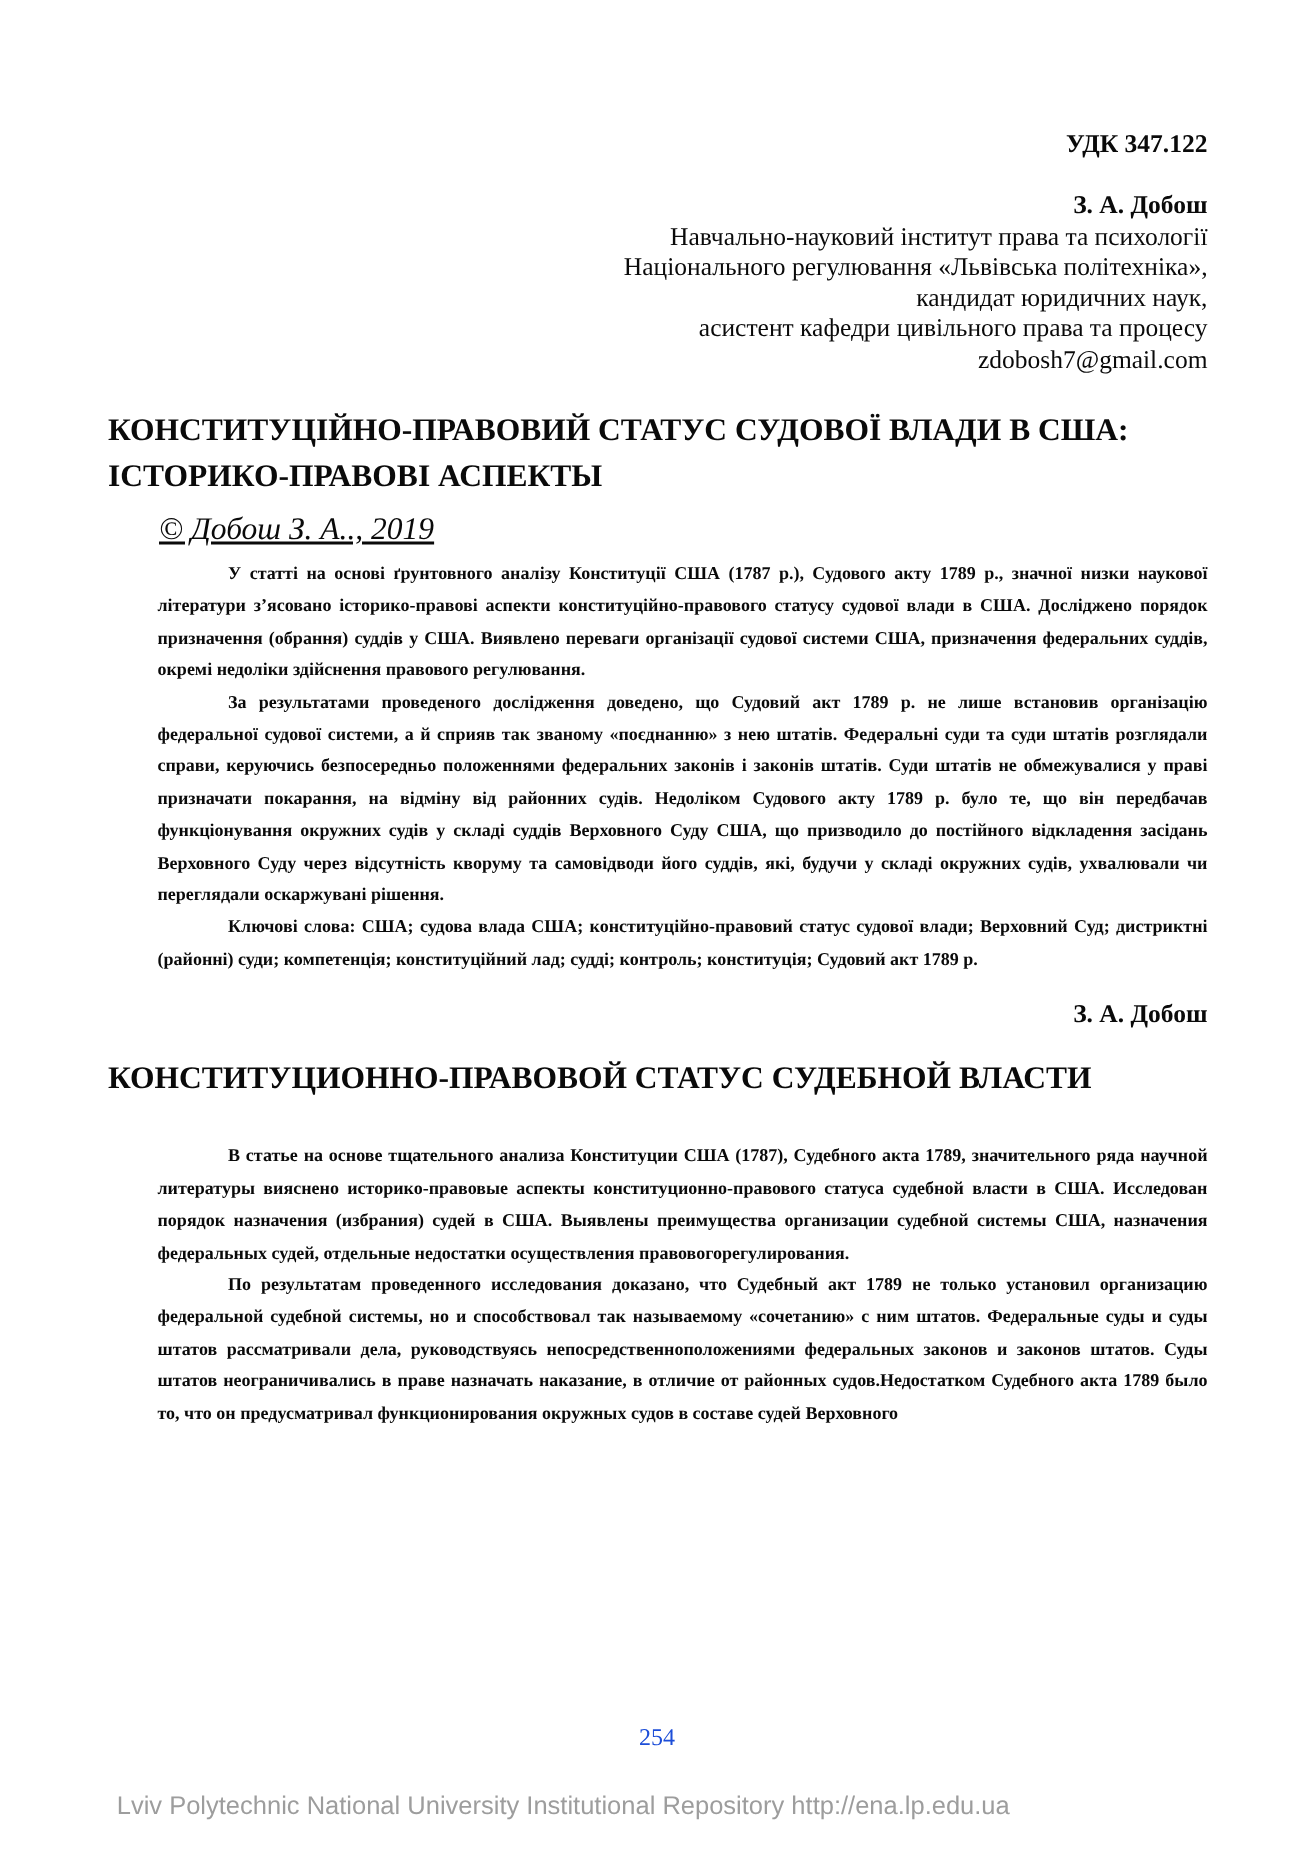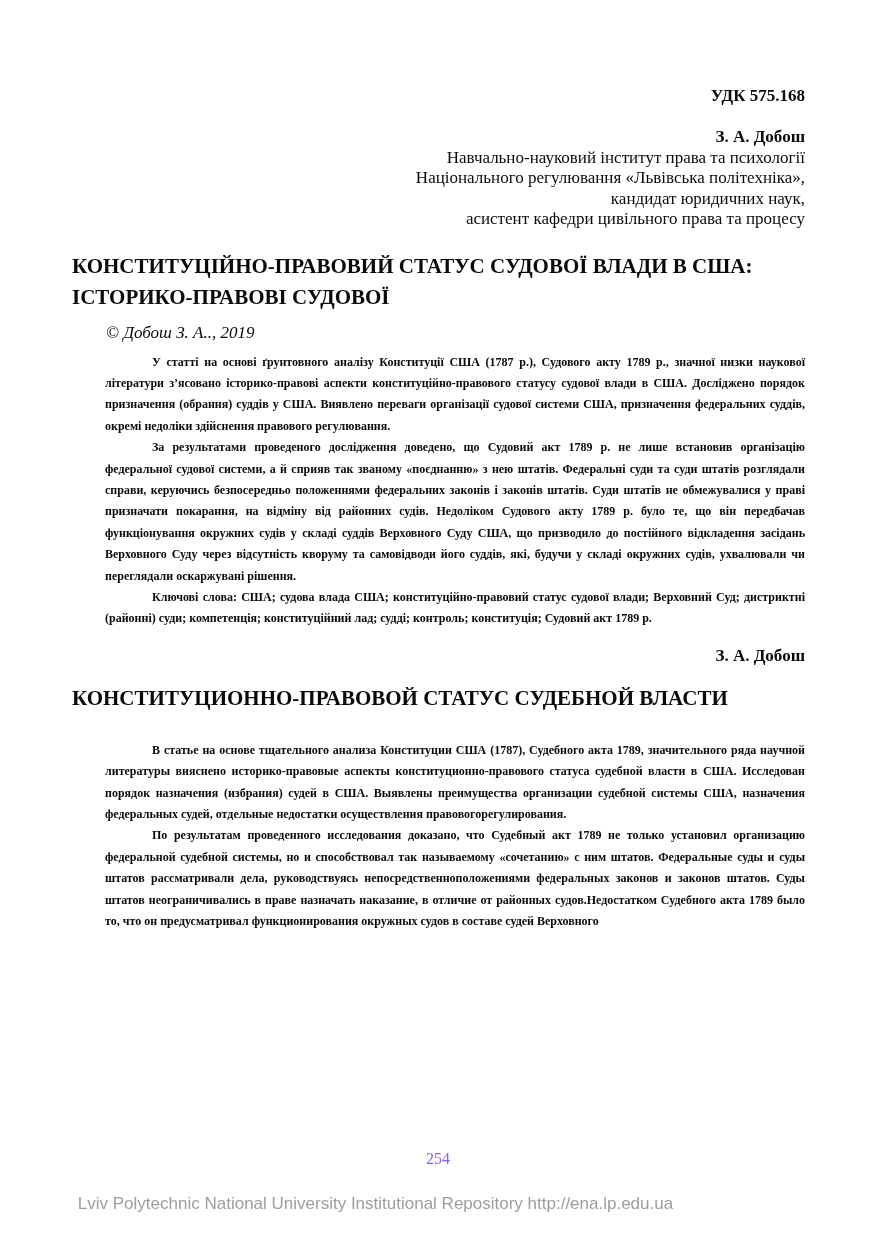--- a/index.html
+++ b/index.html
@@ -36,22 +36,23 @@
   .article-title {
     margin-top: 21px;
     font-weight: bold;
     font-size: 21px;
     line-height: 31px;
   }
   .copyright {
     margin-top: 9px;
     padding-left: 34px;
     font-style: italic;
-    font-size: 17px;
+    font-size: 21px;
     line-height: 21px;
+    text-decoration: underline;
   }
   .abstract {
     margin-top: 9px;
     padding-left: 33px;
     font-weight: bold;
     font-size: 12px;
     line-height: 21.4px;
     text-align: justify;
   }
   .abstract p {
@@ -70,52 +71,53 @@
     margin-top: 17px;
   }
   .page-number {
     position: absolute;
     left: 0;
     bottom: 72px;
     width: 876px;
     text-align: center;
     font-size: 16px;
     line-height: 19px;
-    color: #8b5cf6;
+    color: #1d4ed8;
   }
   .repo-footer {
     position: absolute;
     left: 0;
     bottom: 26px;
     width: 751px;
     text-align: center;
     font-family: "Liberation Sans", "DejaVu Sans", sans-serif;
     font-size: 17px;
     line-height: 20px;
     color: #9d9d9d;
   }
 </style>
 </head>
 <body>
 
 <div class="sheet">
 
-  <div class="udc">УДК 575.168</div>
+  <div class="udc">УДК 347.122</div>
 
   <div class="author-block">
     <div class="author-name">З. А. Добош</div>
     <div>Навчально-науковий інститут права та психології</div>
     <div>Національного регулювання «Львівська політехніка»,</div>
     <div>кандидат юридичних наук,</div>
     <div>асистент кафедри цивільного права та процесу</div>
+    <div>zdobosh7@gmail.com</div>
   </div>
 
   <h1 class="article-title" style="margin:21px 0 0 0;">
     <div>КОНСТИТУЦІЙНО-ПРАВОВИЙ СТАТУС СУДОВОЇ ВЛАДИ В США:</div>
-    <div>ІСТОРИКО-ПРАВОВІ СУДОВОЇ</div>
+    <div>ІСТОРИКО-ПРАВОВІ АСПЕКТЫ</div>
   </h1>
 
   <div class="copyright">© Добош З. А.., 2019</div>
 
   <div class="abstract">
     <p>У статті на основі ґрунтовного аналізу Конституції США (1787 р.), Судового акту 1789 р., значної низки наукової літератури з’ясовано історико-правові аспекти конституційно-правового статусу судової влади в США. Досліджено порядок призначення (обрання) суддів у США. Виявлено переваги організації судової системи США, призначення федеральних суддів, окремі недоліки здійснення правового регулювання.</p>
     <p>За результатами проведеного дослідження доведено, що Судовий акт 1789 р. не лише встановив організацію федеральної судової системи, а й сприяв так званому «поєднанню» з нею штатів. Федеральні суди та суди штатів розглядали справи, керуючись безпосередньо положеннями федеральних законів і законів штатів. Суди штатів не обмежувалися у праві призначати покарання, на відміну від районних судів. Недоліком Судового акту 1789 р. було те, що він передбачав функціонування окружних судів у складі суддів Верховного Суду США, що призводило до постійного відкладення засідань Верховного Суду через відсутність кворуму та самовідводи його суддів, які, будучи у складі окружних судів, ухвалювали чи переглядали оскаржувані рішення.</p>
     <p>Ключові слова: США; судова влада США; конституційно-правовий статус судової влади; Верховний Суд; дистриктні (районні) суди; компетенція; конституційний лад; судді; контроль; конституція; Судовий акт 1789 р.</p>
   </div>
 

